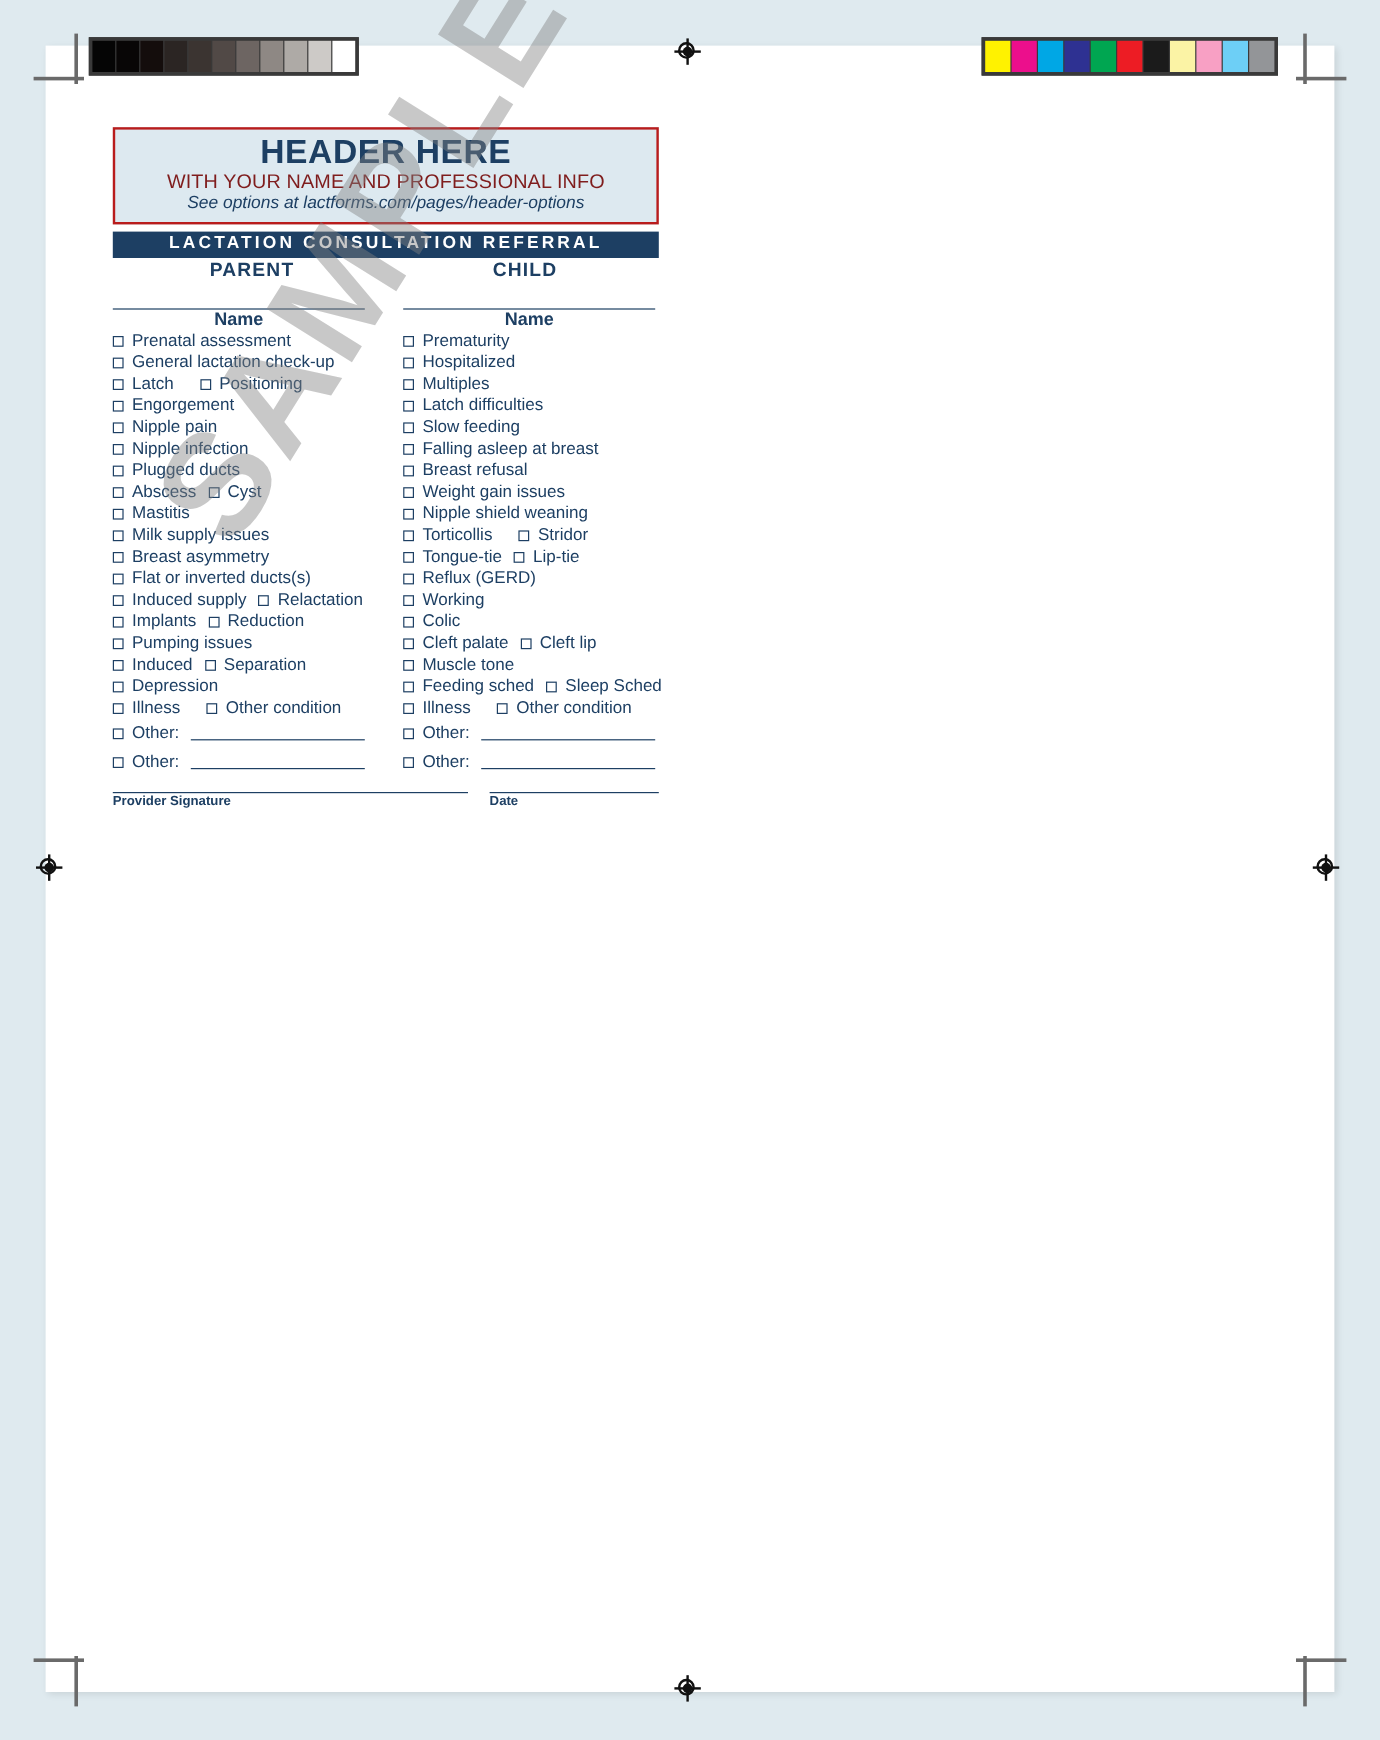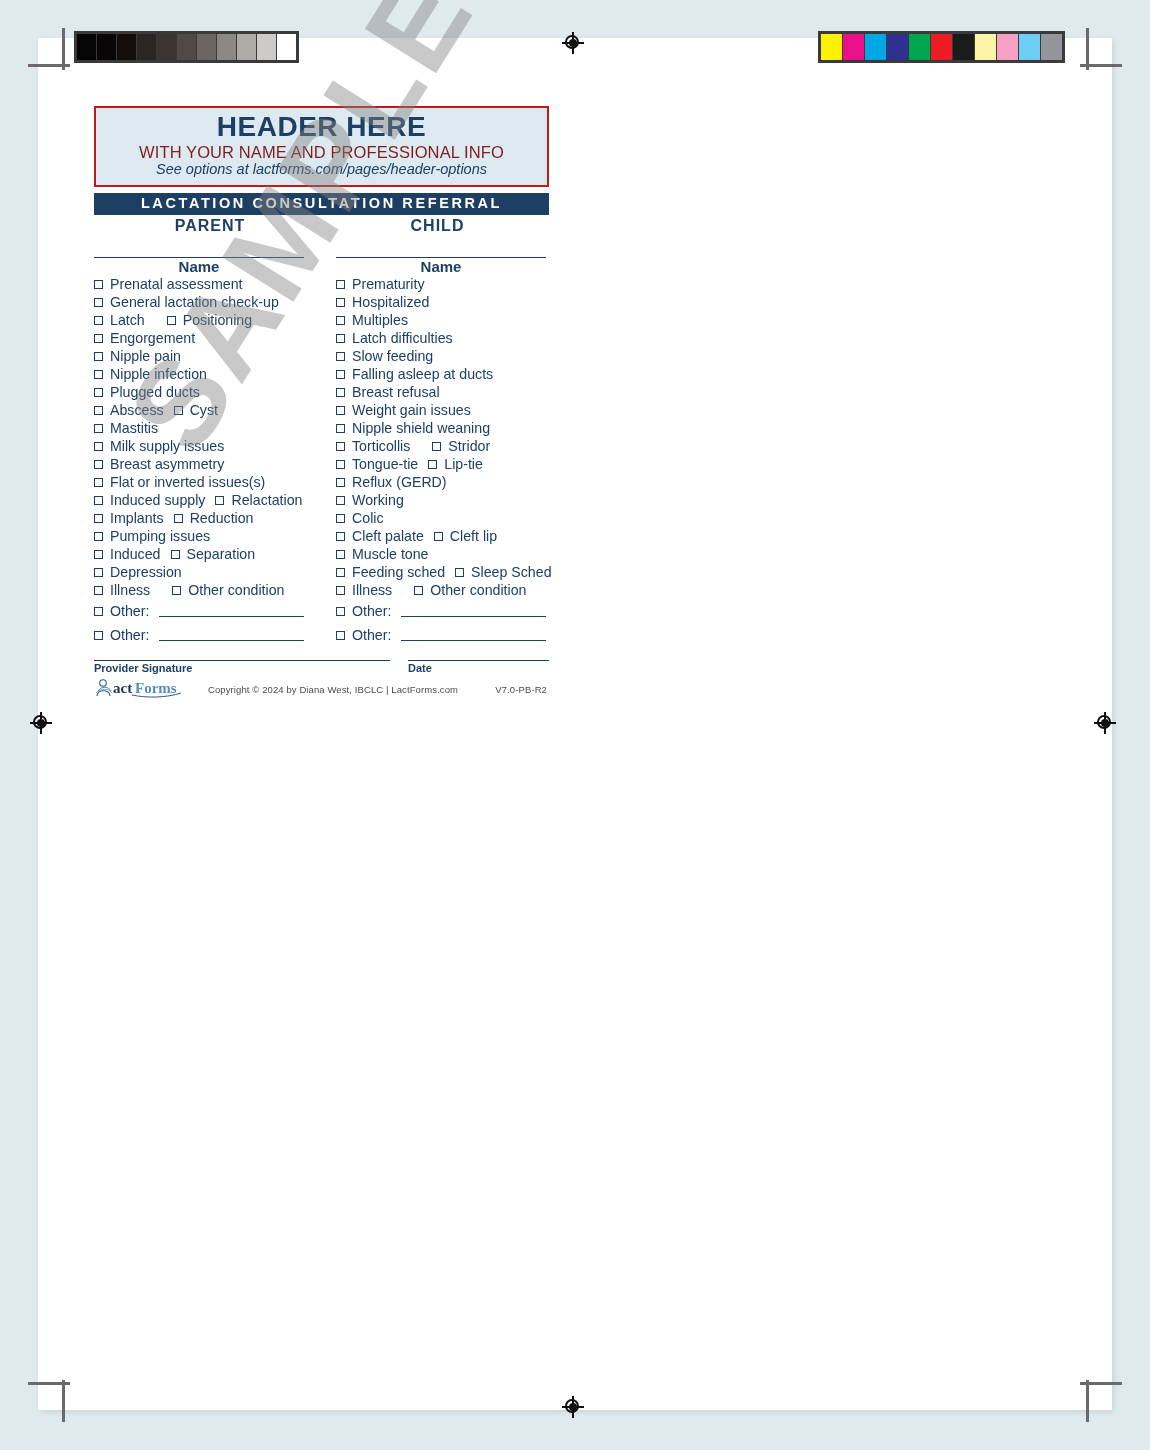--- a/index.html
+++ b/index.html
@@ -435,21 +435,21 @@
           <div class="check-row">
             <span class="chk"></span>
             <span class="opt-label">Milk supply issues</span>
           </div>
           <div class="check-row">
             <span class="chk"></span>
             <span class="opt-label">Breast asymmetry</span>
           </div>
           <div class="check-row">
             <span class="chk"></span>
-            <span class="opt-label">Flat or inverted issues(s)</span>
+            <span class="opt-label">Flat or inverted ducts(s)</span>
           </div>
           <div class="check-row">
             <span class="chk"></span>
             <span class="opt-label">Induced supply</span>
             <span class="chk opt-gap-sm"></span>
             <span class="opt-label">Relactation</span>
           </div>
           <div class="check-row">
             <span class="chk"></span>
             <span class="opt-label">Implants</span>
@@ -510,21 +510,21 @@
           <div class="check-row">
             <span class="chk"></span>
             <span class="opt-label">Latch difficulties</span>
           </div>
           <div class="check-row">
             <span class="chk"></span>
             <span class="opt-label">Slow feeding</span>
           </div>
           <div class="check-row">
             <span class="chk"></span>
-            <span class="opt-label">Falling asleep at ducts</span>
+            <span class="opt-label">Falling asleep at breast</span>
           </div>
           <div class="check-row">
             <span class="chk"></span>
             <span class="opt-label">Breast refusal</span>
           </div>
           <div class="check-row">
             <span class="chk"></span>
             <span class="opt-label">Weight gain issues</span>
           </div>
           <div class="check-row">
@@ -601,34 +601,17 @@
       <div class="sig-rule"></div>
       <div class="sig-label">Provider Signature</div>
     </div>
     <div id="sig-spacer"></div>
     <div class="sig-block" id="sig-date">
       <div class="sig-rule"></div>
       <div class="sig-label">Date</div>
     </div>
   </div>
 
-  <div id="footer-bottom">
-    <div id="logo">
-      <svg width="90" height="24" viewBox="0 0 90 24" xmlns="http://www.w3.org/2000/svg" aria-hidden="true">
-        <circle cx="9" cy="6" r="3.3" fill="none" stroke="#2f5a86" stroke-width="1.1"></circle>
-        <path d="M3 19 C3 12, 16 12, 16 19" fill="none" stroke="#2f5a86" stroke-width="1.1"></path>
-        <path d="M4 14 C8 9, 14 9, 17 14" fill="none" stroke="#4a7fae" stroke-width="1"></path>
-        <path d="M2 16 C7 11, 15 11, 18 16" fill="none" stroke="#6d9cc4" stroke-width="0.9"></path>
-        <text x="19" y="16" font-family="Liberation Serif, serif" font-size="15" font-weight="bold" fill="#16355a">act</text>
-        <text x="41" y="16" font-family="Liberation Serif, serif" font-size="15" font-weight="bold" fill="#5b8cb8">Forms</text>
-        <path d="M38 18 C52 21, 72 21, 87 16" fill="none" stroke="#2f5a86" stroke-width="1"></path>
-      </svg>
-    </div>
-    <div id="copyright-line">
-      <span id="copyright-text">Copyright © 2024 by Diana West, IBCLC  |  LactForms.com</span>
-      <span id="version-text">V7.0-PB-R2</span>
-    </div>
-  </div>
 </div>
 
 <div id="watermark">
   <span>SAMPLE</span>
 </div>
 
 </body></html>

